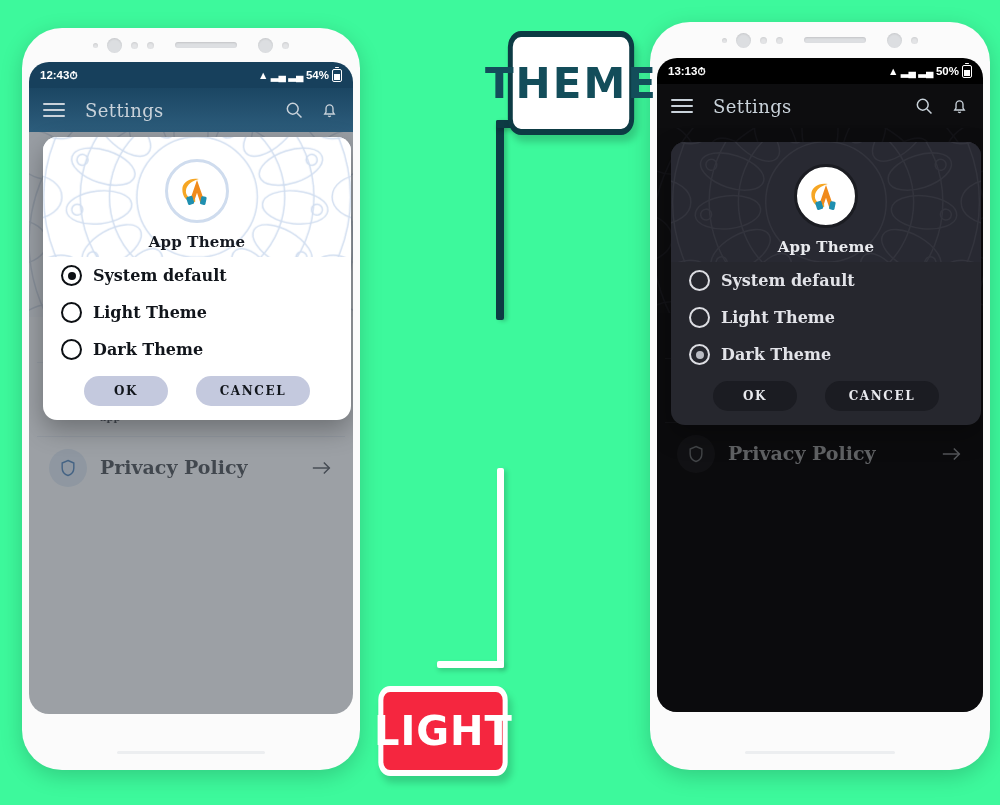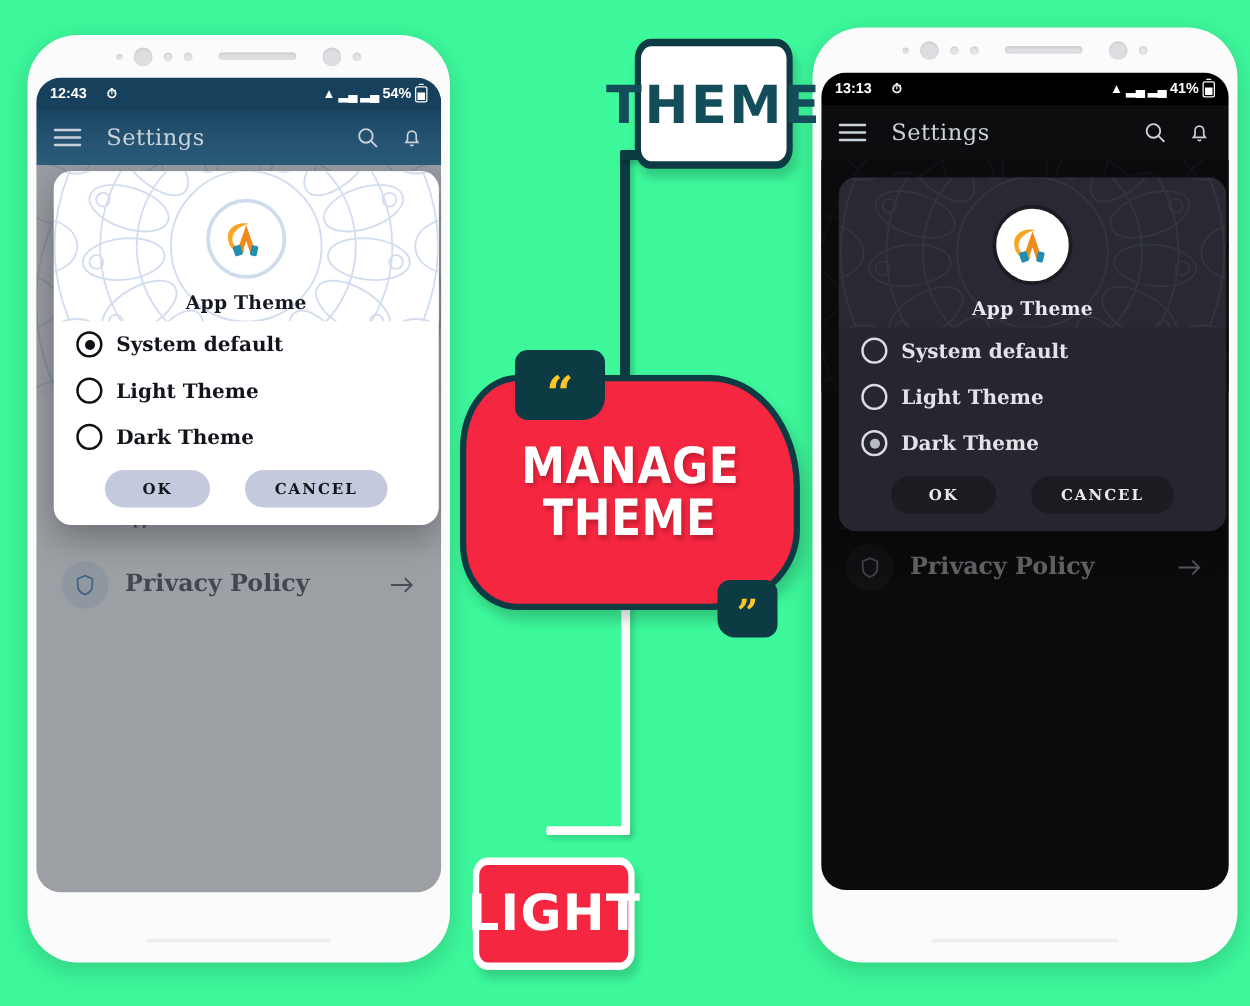--- a/index.html
+++ b/index.html
@@ -32,21 +32,21 @@
   .phone.right .screen{top:36px;bottom:58px;}
 
   .bezel-bottom{position:absolute;left:0;right:0;bottom:0;height:56px;}
   .chin-line{position:absolute;left:28%;right:28%;bottom:16px;height:3px;
              border-radius:2px;background:#eceef0;}
 
   
   .statusbar{height:26px;display:flex;align-items:center;
              padding:0 11px;font-size:11.5px;font-weight:bold;color:#fff;
              font-family:"Liberation Sans",sans-serif;}
-  .sb-left{display:flex;align-items:center;gap:16px;}
+  .sb-left{display:flex;align-items:center;gap:0;}
   .sb-right{margin-left:auto;display:flex;align-items:center;gap:3px;}
   .glyph{font-size:10.5px;letter-spacing:-.5px;}
   .batt{display:inline-block;width:8px;height:11px;border:1.4px solid #fff;
         border-radius:2px;position:relative;}
   .batt:after{content:"";position:absolute;left:1.2px;right:1.2px;bottom:1px;top:4px;background:#fff;}
   .batt:before{content:"";position:absolute;left:2px;right:2px;top:-3px;height:1.6px;background:#fff;border-radius:1px;}
 
   
   .appbar{height:44px;display:flex;align-items:center;padding:0 14px;gap:14px;}
   .hamburger{width:22px;display:flex;flex-direction:column;gap:4px;}
@@ -446,21 +446,21 @@
     <div class="screen dark">
       <div class="statusbar">
         <div class="sb-left">
           <span>13:13</span>
           <span class="glyph">⏱</span>
         </div>
         <div class="sb-right">
           <span class="glyph">▲</span>
           <span class="glyph">▂▄</span>
           <span class="glyph">▂▄</span>
-          <span>41%</span>
+          <span>50%</span>
           <span class="batt"></span>
         </div>
       </div>
 
       <div class="appbar">
         <div class="hamburger">
             <i></i>
             <i></i>
             <i></i>
           </div>
@@ -675,27 +675,14 @@
   <div class="conn conn-light-h"></div>
 
   <div class="badge badge-dark">
     <span>THEME</span>
   </div>
 
   <div class="badge badge-light">
     <span>LIGHT</span>
   </div>
 
-  <div class="cta">
-    <div class="cta-blob"></div>
-    <div class="quote q-top">
-      <span>“</span>
-    </div>
-    <div class="cta-text">
-      <span>MANAGE</span>
-      <span>THEME</span>
-    </div>
-    <div class="quote q-bot">
-      <span>”</span>
-    </div>
-  </div>
 
 </div>
 
 </body></html>

